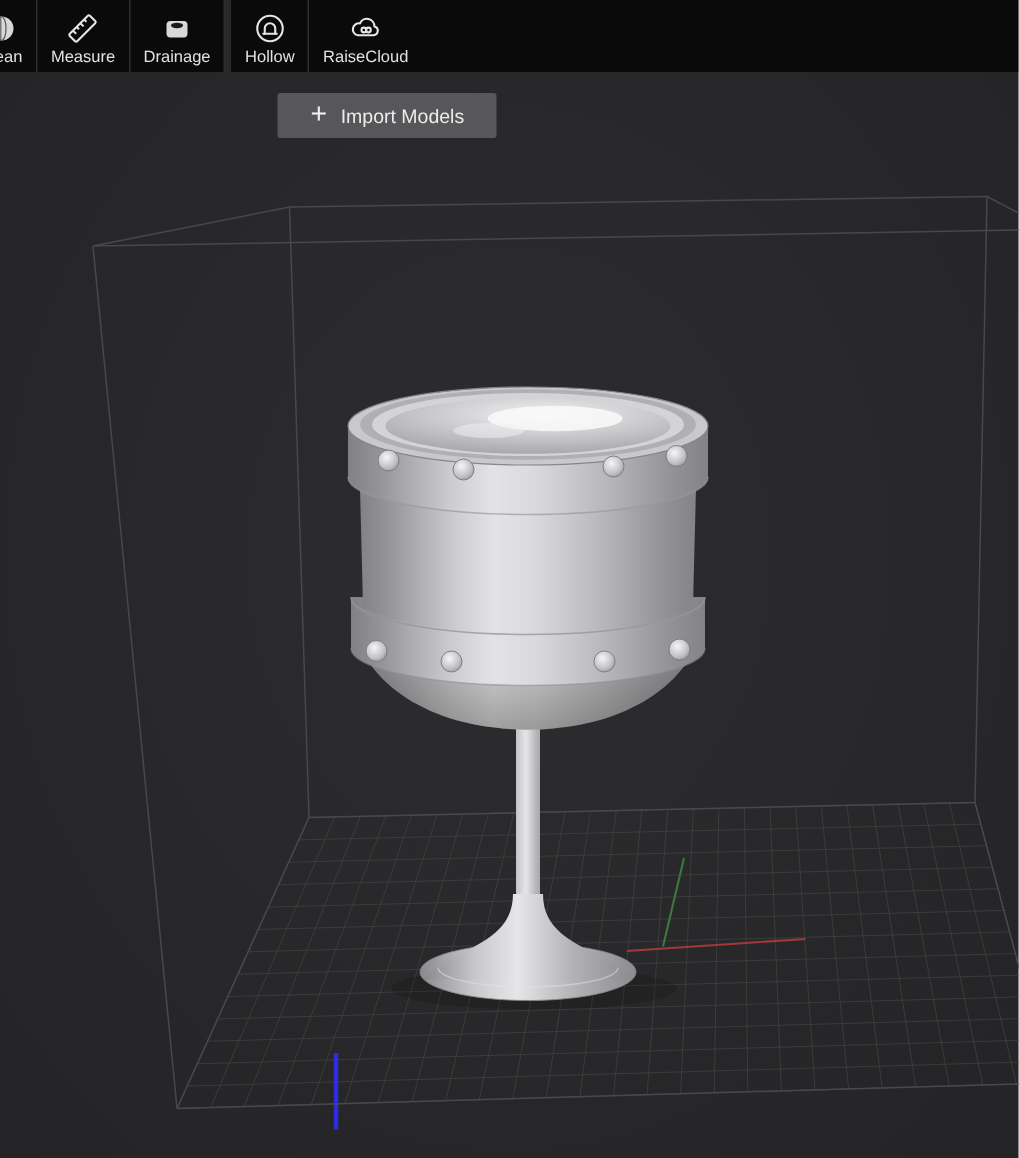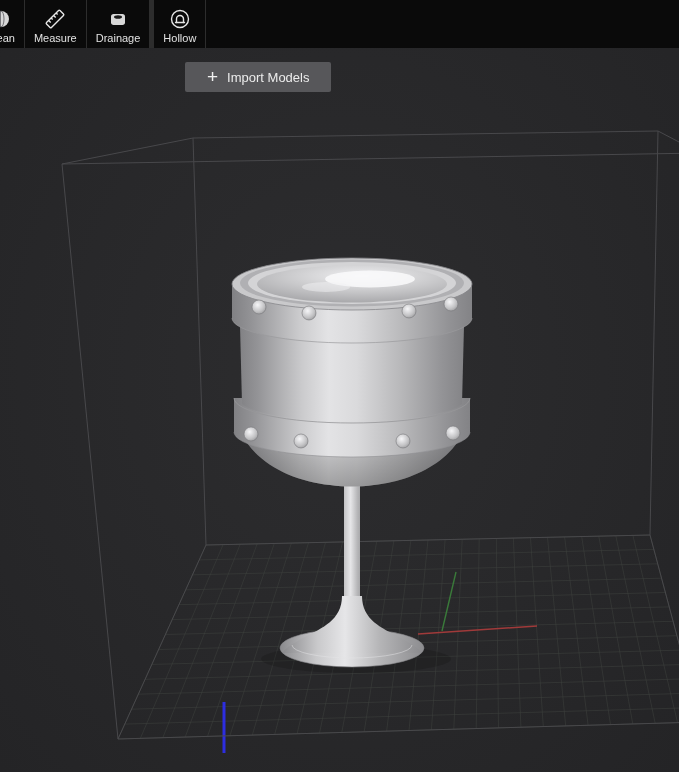--- a/index.html
+++ b/index.html
@@ -239,20 +239,30 @@
       <svg width="24" height="24" viewBox="0 0 24 24" fill="none" stroke="#e6e6e6" stroke-width="1.4" stroke-linecap="round">
           <circle cx="12" cy="12" r="8.5"></circle>
           <path d="M8.5,15.5 v-3.5 a3.5,3.5 0 0 1 7,0 v3.5"></path>
           <path d="M7.5,15.5 h9"></path>
         </svg>
     </span>
     <span class="tb-label">Hollow</span>
   </div>
   <div class="tb-sep"></div>
 
+  <div class="tb-item">
+    <span class="tb-icon">
+      <svg width="26" height="24" viewBox="0 0 24 24" fill="none" stroke="#e6e6e6" stroke-width="1.4" stroke-linecap="round" stroke-linejoin="round">
+          <path d="M6.5,16.5 h10.5 a3,3 0 0 0 0.6,-5.9 A5,5 0 0 0 8,8.6 A3.6,3.6 0 0 0 6.5,16.5 Z"></path>
+          <circle cx="10.6" cy="13" r="1.6"></circle>
+          <circle cx="13.6" cy="13" r="1.6"></circle>
+        </svg>
+    </span>
+    <span class="tb-label">RaiseCloud</span>
+  </div>
 </div>
 
 <div class="action-bar">
   <button class="action-btn">
     <span class="plus-glyph">+</span>
     <span>Import Models</span>
   </button>
 </div>
 
 </body></html>

